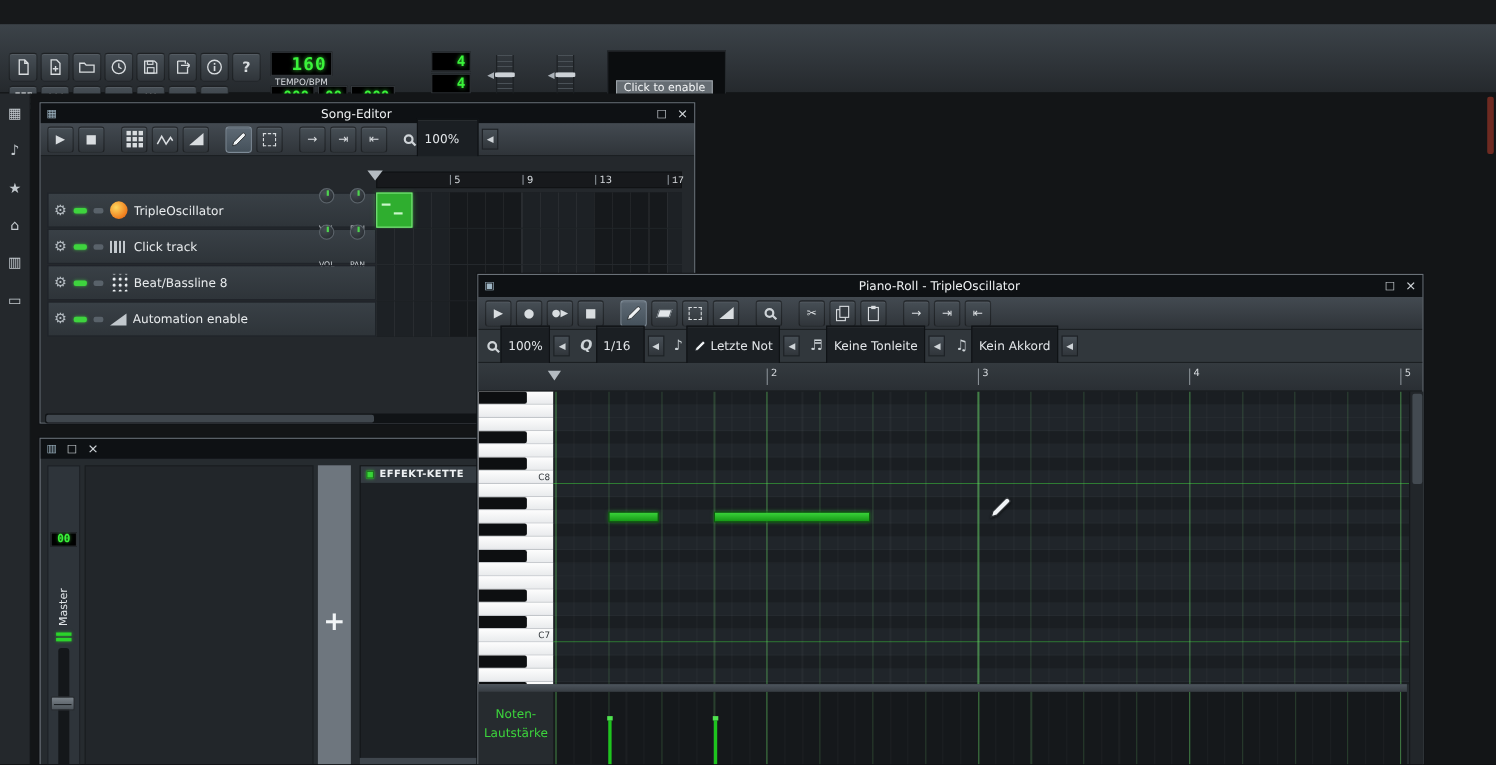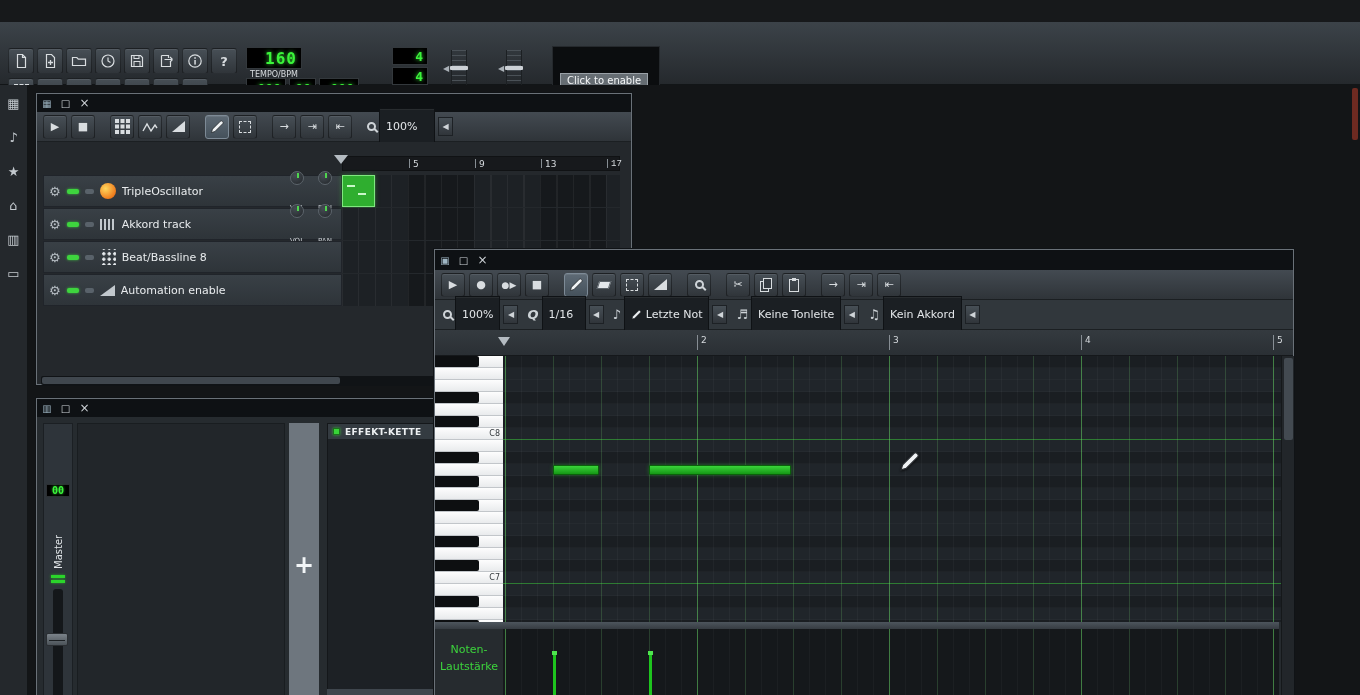--- a/index.html
+++ b/index.html
@@ -284,20 +284,21 @@
     <span class="side-icon">▥</span>
     <span class="side-icon">▭</span>
   </div>
 
   <div class="workspace">
     <div class="ws-scroll"></div>
 
     <div class="win" id="song-win">
       <div class="titlebar">
         <span class="wicon">▦</span>
+        <span class="wtitle">Song-Editor</span>
         <span class="win-btn">□</span>
         <span class="win-btn close">×</span>
       </div>
       <div class="wtoolbar">
         <div class="tbtn small">
             <span>▶</span>
           </div>
         <div class="tbtn small">
             <span>■</span>
           </div>
@@ -369,21 +370,21 @@
             <div class="track-grid">
                 <div class="se-pattern" style="left: 0px; width: 33px;"></div>
               </div>
           </div>
           <div class="se-track">
             <div class="se-nameplate">
               <span class="gear">⚙</span>
               <span class="led"></span>
               <span class="led off"></span>
               <span class="trk-icon smp"></span>
-              <span class="trk-name">Akkord track</span>
+              <span class="trk-name">Click track</span>
               <span class="knobwrap">
                   <span class="knob"></span>
                   <span class="knob-label">VOL</span>
                 </span>
               <span class="knobwrap">
                   <span class="knob"></span>
                   <span class="knob-label">PAN</span>
                 </span>
             </div>
             <div class="track-grid"></div>
@@ -437,20 +438,21 @@
           <span class="fxled"></span>
           <span class="fxhdr-label">EFFEKT-KETTE</span>
         </div>
       </div>
       <div class="fx-bottomstrip"></div>
     </div>
 
     <div class="win" id="pr-win">
       <div class="titlebar">
         <span class="wicon">▣</span>
+        <span class="wtitle">Piano-Roll - TripleOscillator</span>
         <span class="win-btn">□</span>
         <span class="win-btn close">×</span>
       </div>
       <div class="wtoolbar">
         <div class="tbtn small">
             <span>▶</span>
           </div>
         <div class="tbtn small">
             <span>●</span>
           </div>

